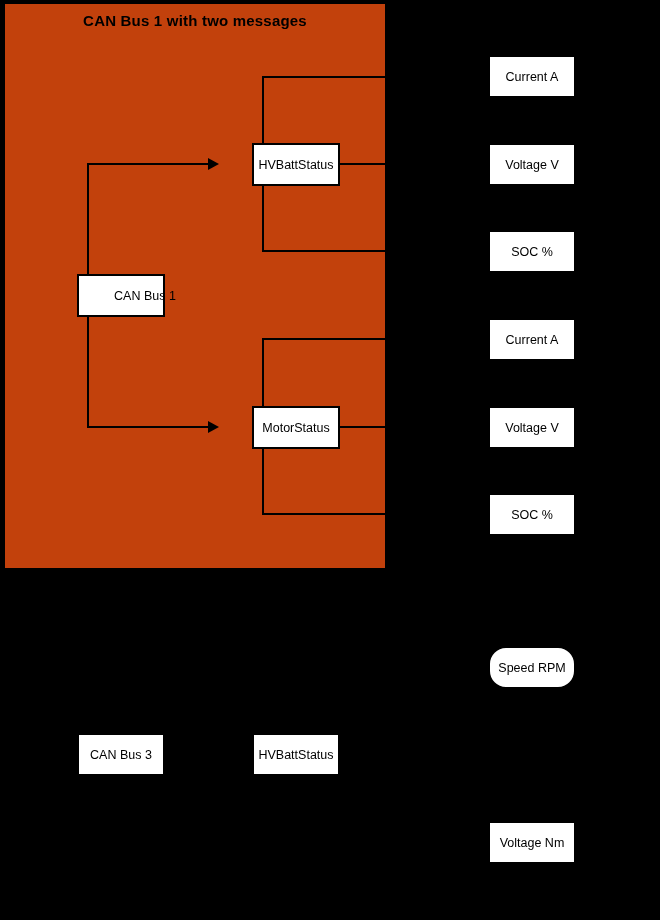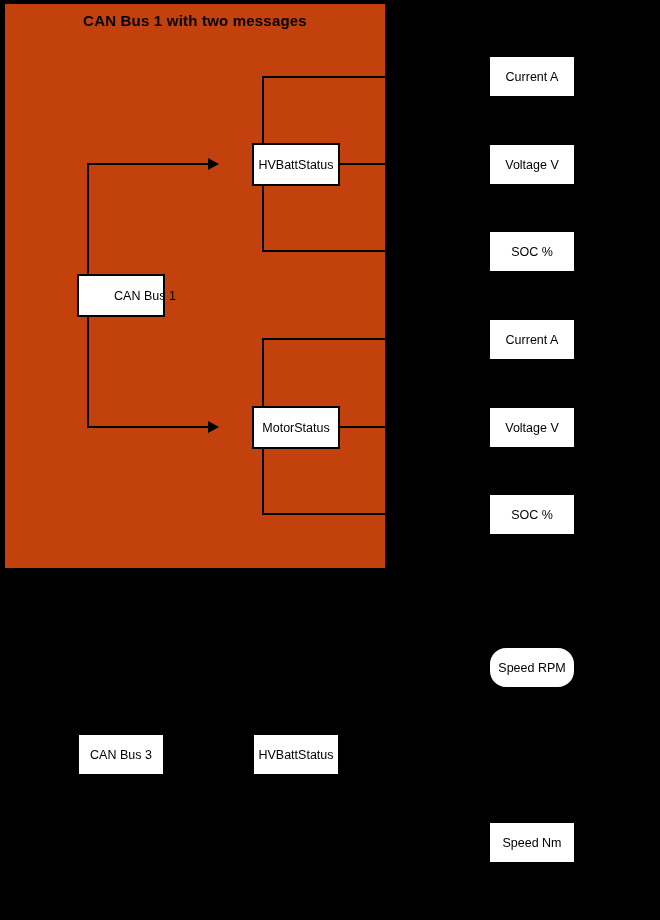--- a/index.html
+++ b/index.html
@@ -106,15 +106,15 @@
   <div class="node" style="left:44px; top:733px;">CAN Bus 3</div>
   <div class="node" style="left:219px; top:733px;">HVBattStatus</div>
 
   <div class="node" style="left:455px; top:55px;">Current A</div>
   <div class="node" style="left:455px; top:143px;">Voltage V</div>
   <div class="node" style="left:455px; top:230px;">SOC %</div>
   <div class="node" style="left:455px; top:318px;">Current A</div>
   <div class="node" style="left:455px; top:406px;">Voltage V</div>
   <div class="node" style="left:455px; top:493px;">SOC %</div>
   <div class="node" style="left:455px; top:646px;border-radius:18px;">Speed RPM</div>
-  <div class="node" style="left:455px; top:821px;">Speed Nm</div>
+  <div class="node" style="left:455px; top:821px;">Voltage Nm</div>
 
 </div>
 
 </body></html>

